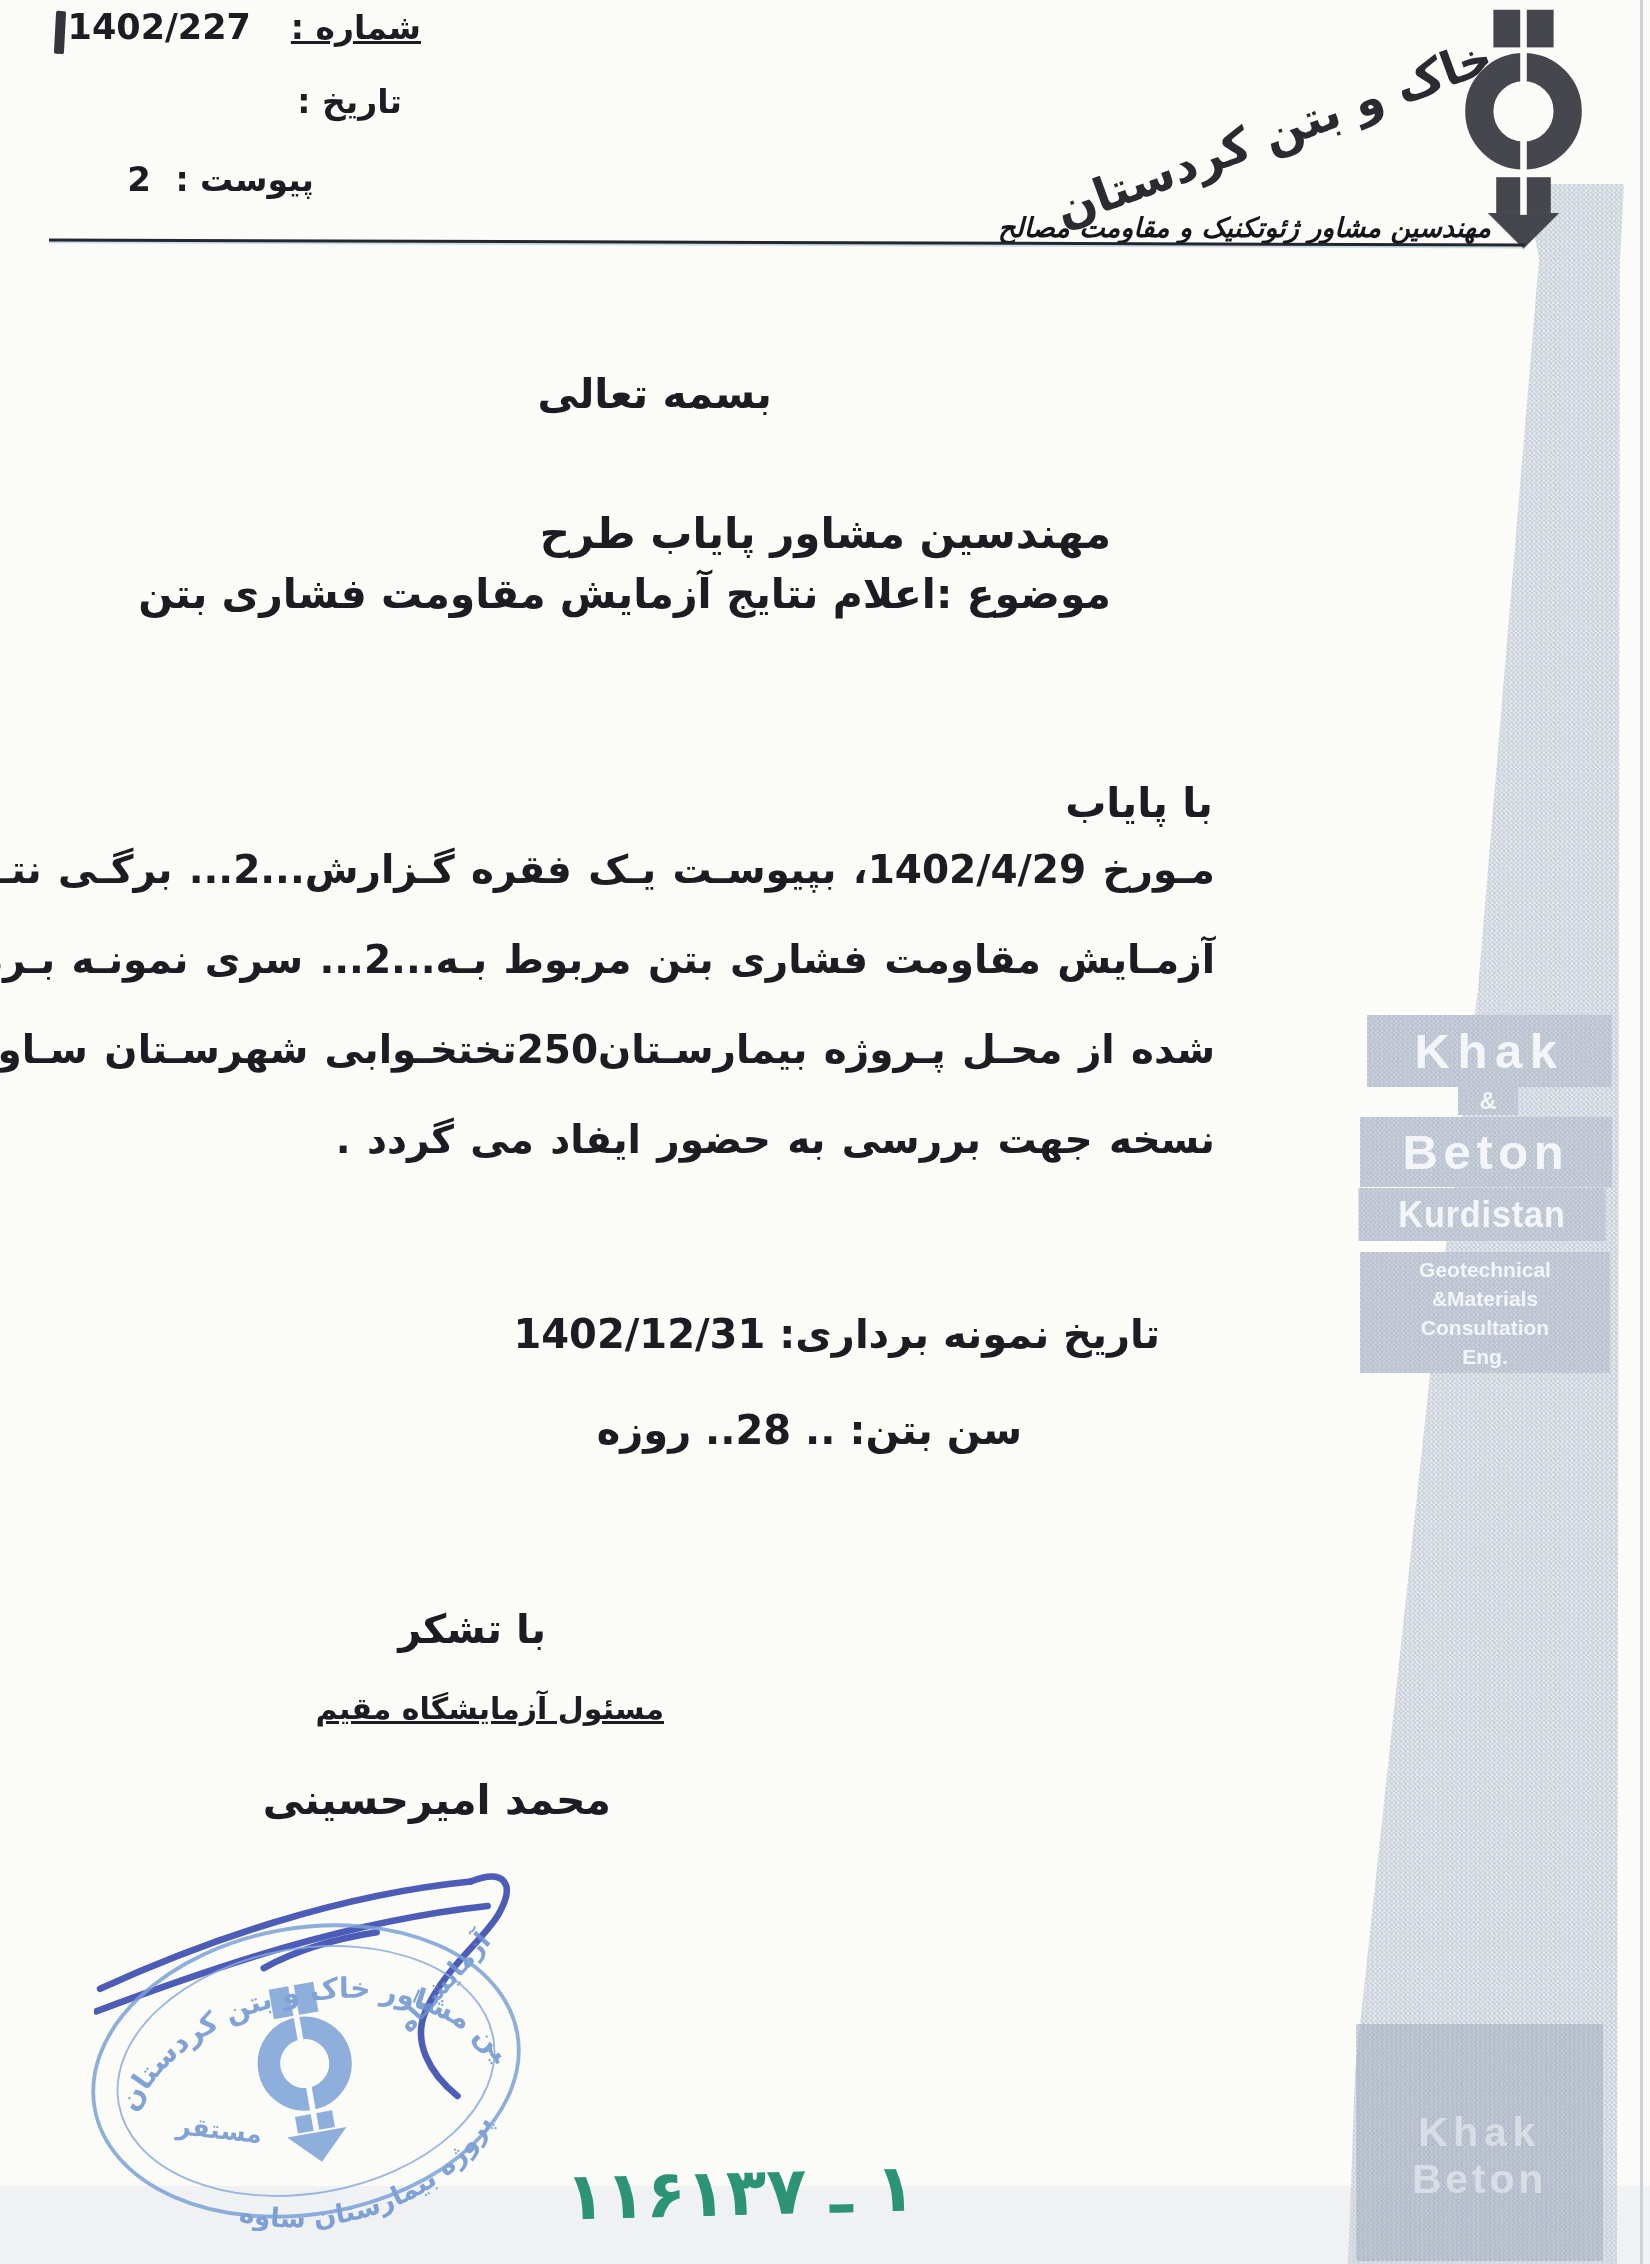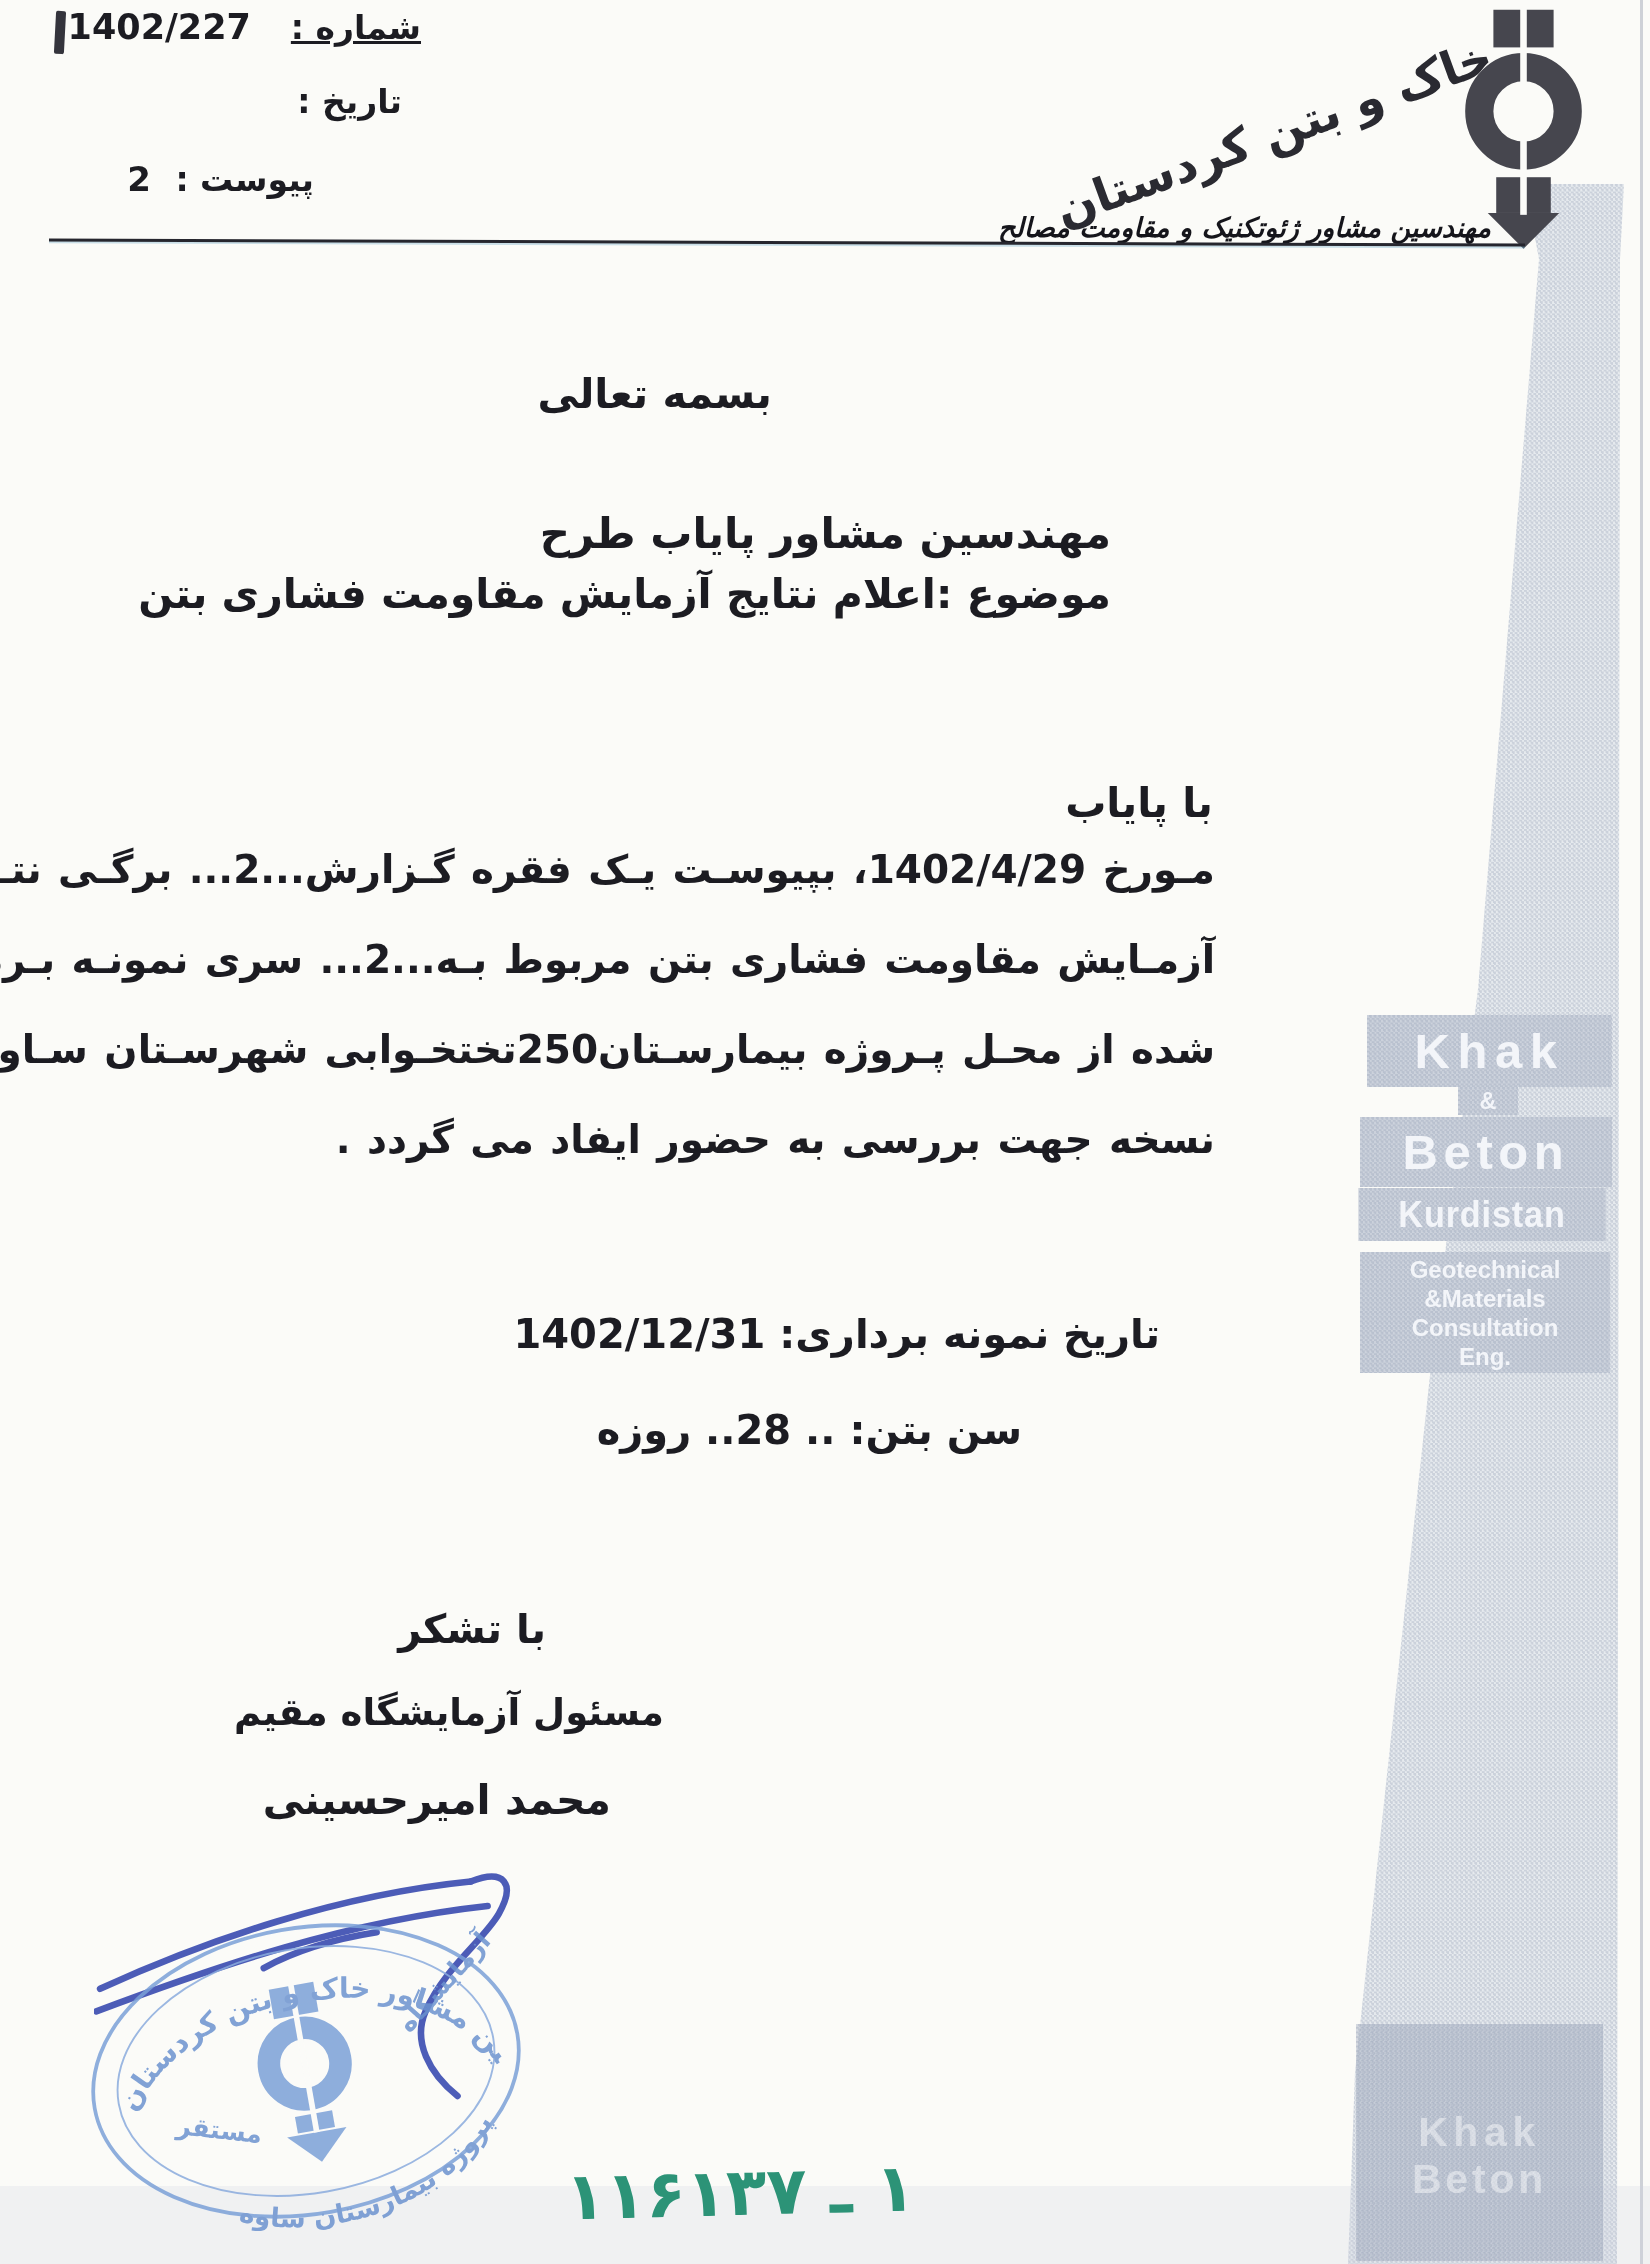--- a/index.html
+++ b/index.html
@@ -81,21 +81,21 @@
   <div class="bline">آزمـایش مقاومت فشاری بتن مربوط بـه...2... سری نمونـه بـرداری انجـام</div>
   <div class="bline">شده از محـل پـروژه بیمارسـتان250تختخـوابی شهرسـتان سـاوه،در...2...</div>
   <div class="bline last">نسخه جهت بررسی به حضور ایفاد می گردد .</div>
 </div>
 
 <div class="abs fa" style="right:491px;top:1309px;font-size:40px;white-space:nowrap;">تاریخ نمونه برداری: 1402/12/31</div>
 
 <div class="abs fa" style="right:629px;top:1405px;font-size:40px;white-space:nowrap;">سن بتن: .. 28..  روزه</div>
 
 <div class="abs fa" style="right:1105px;top:1604px;font-size:40px;text-align:center;">با تشکر</div>
-<div class="abs fa" style="right:987px;top:1690px;font-size:37px;white-space:nowrap;">مسئول آزمایشگاه مقیم</div>
+<div class="abs fa" style="right:987px;top:1690px;font-size:30px;white-space:nowrap;text-decoration:underline;">مسئول آزمایشگاه مقیم</div>
 <div class="abs fa" style="right:1040px;top:1775px;font-size:41px;white-space:nowrap;">محمد امیرحسینی</div>
 
 <svg class="abs" style="left:94px;top:1827px;" width="490" height="301" viewBox="0 0 520 320">
   <g fill="none" stroke="#3a4bb0" stroke-width="7" stroke-linecap="round" opacity="0.9">
     <path d="M6 172 C 120 120, 260 72, 400 58"></path>
     <path d="M2 196 C 130 148, 270 100, 418 84"></path>
     <path d="M400 58 C 436 44, 448 60, 430 92 C 414 120, 372 150, 352 196 C 338 228, 356 262, 386 286"></path>
     <path d="M180 150 C 220 128, 262 118, 300 112"></path>
   </g>
 </svg>
@@ -125,21 +125,21 @@
     <text x="92" y="212" font-family="DejaVu Sans" font-size="27" font-weight="bold" fill="#6b92cf" transform="rotate(16 92 212)">مستقر</text>
   </g>
 </svg>
 
 <div class="abs ltr" style="left:565px;top:2154px;font-size:66px;font-weight:bold;color:#2c9377;letter-spacing:8.5px;transform:rotate(-1.5deg);">۱۱۶۱۳۷ ـ ۱</div>
 
 <div class="wm-block dither" style="left:1367px;top:1015px;width:245px;height:72px;font-size:49px;letter-spacing:7.5px;">Khak</div>
 <div class="wm-block dither" style="left:1458px;top:1087px;width:60px;height:28px;font-size:23.5px;">&amp;</div>
 <div class="wm-block dither" style="left:1360px;top:1117px;width:252px;height:70px;font-size:49px;letter-spacing:5.6px;">Beton</div>
 <div class="wm-block dither" style="left:1352px;top:1188px;width:260px;height:53px;font-size:36px;letter-spacing:0.9px;transform:scaleX(.95);">Kurdistan</div>
-<div class="wm-block dither" style="left:1360px;top:1252px;width:250px;height:121px;font-size:24px;line-height:29px;flex-direction:column;">
+<div class="wm-block dither" style="left:1360px;top:1252px;width:250px;height:121px;font-size:21px;line-height:29px;flex-direction:column;">
   <div>Geotechnical</div>
   <div>&amp;Materials</div>
   <div>Consultation</div>
   <div>Eng.</div>
 </div>
 
 <div class="abs dither" style="left:1356px;top:2024px;width:247px;height:237px;background-color:rgba(176,184,199,.5);"></div>
 <div class="abs" style="left:1371px;top:2109px;width:217px;text-align:center;font-family:'Liberation Sans',sans-serif;font-weight:bold;color:rgba(255,255,255,.45);filter:blur(0.6px);">
   <div style="font-size:41px;letter-spacing:5.6px;">Khak</div>
   <div style="font-size:41px;letter-spacing:3.8px;">Beton</div>

